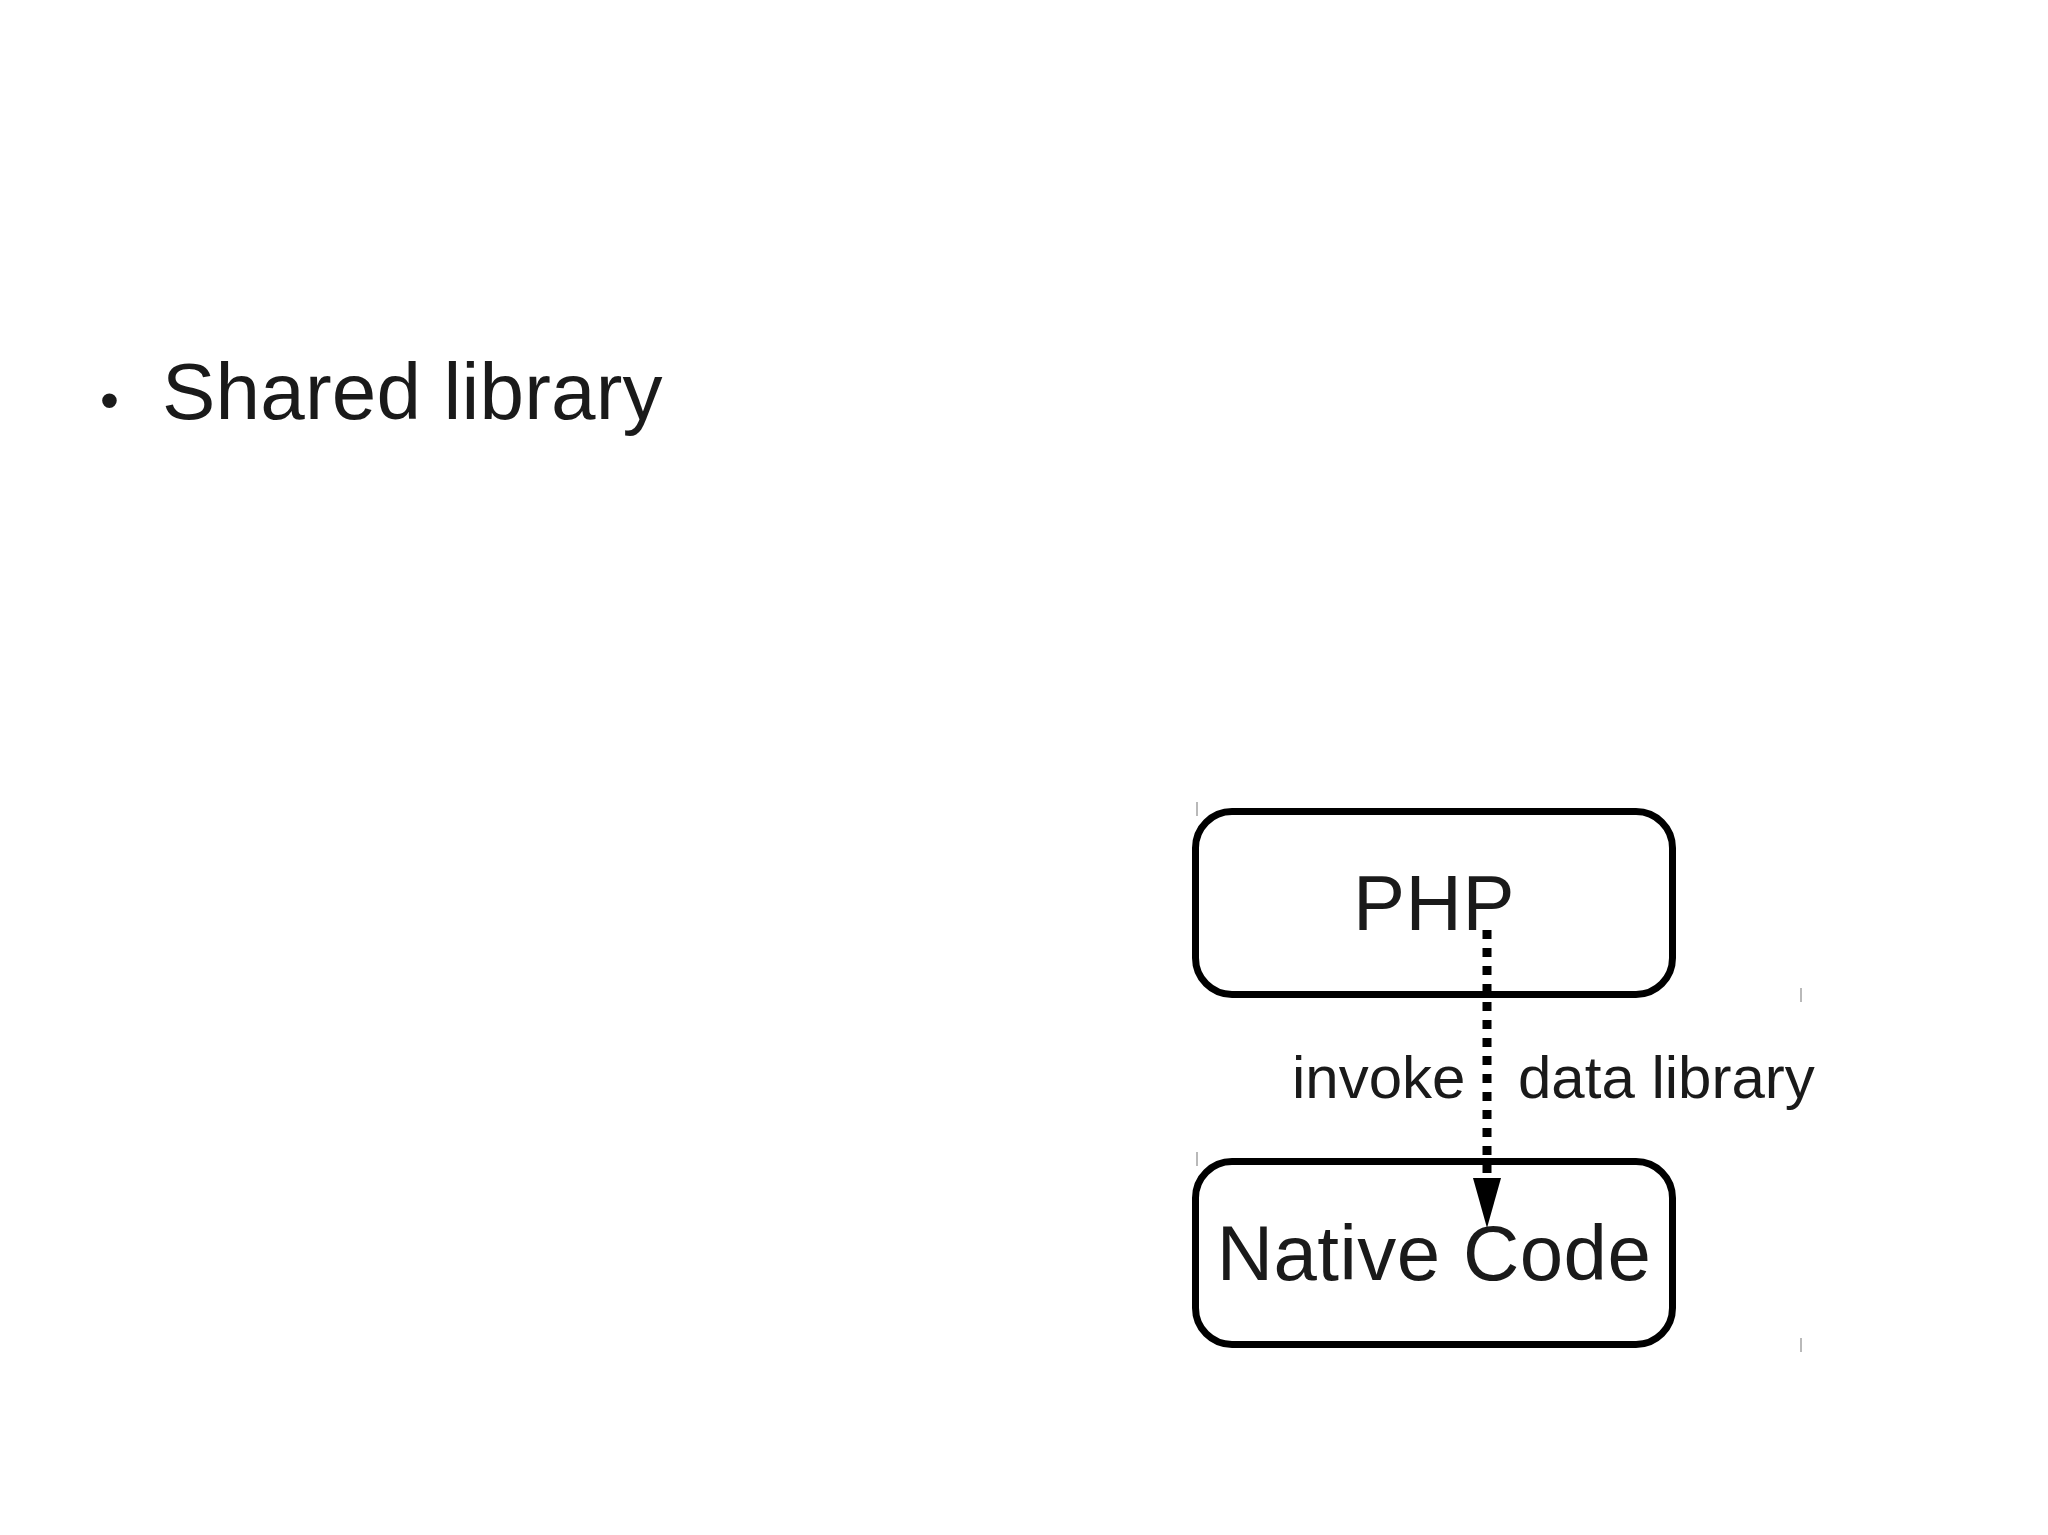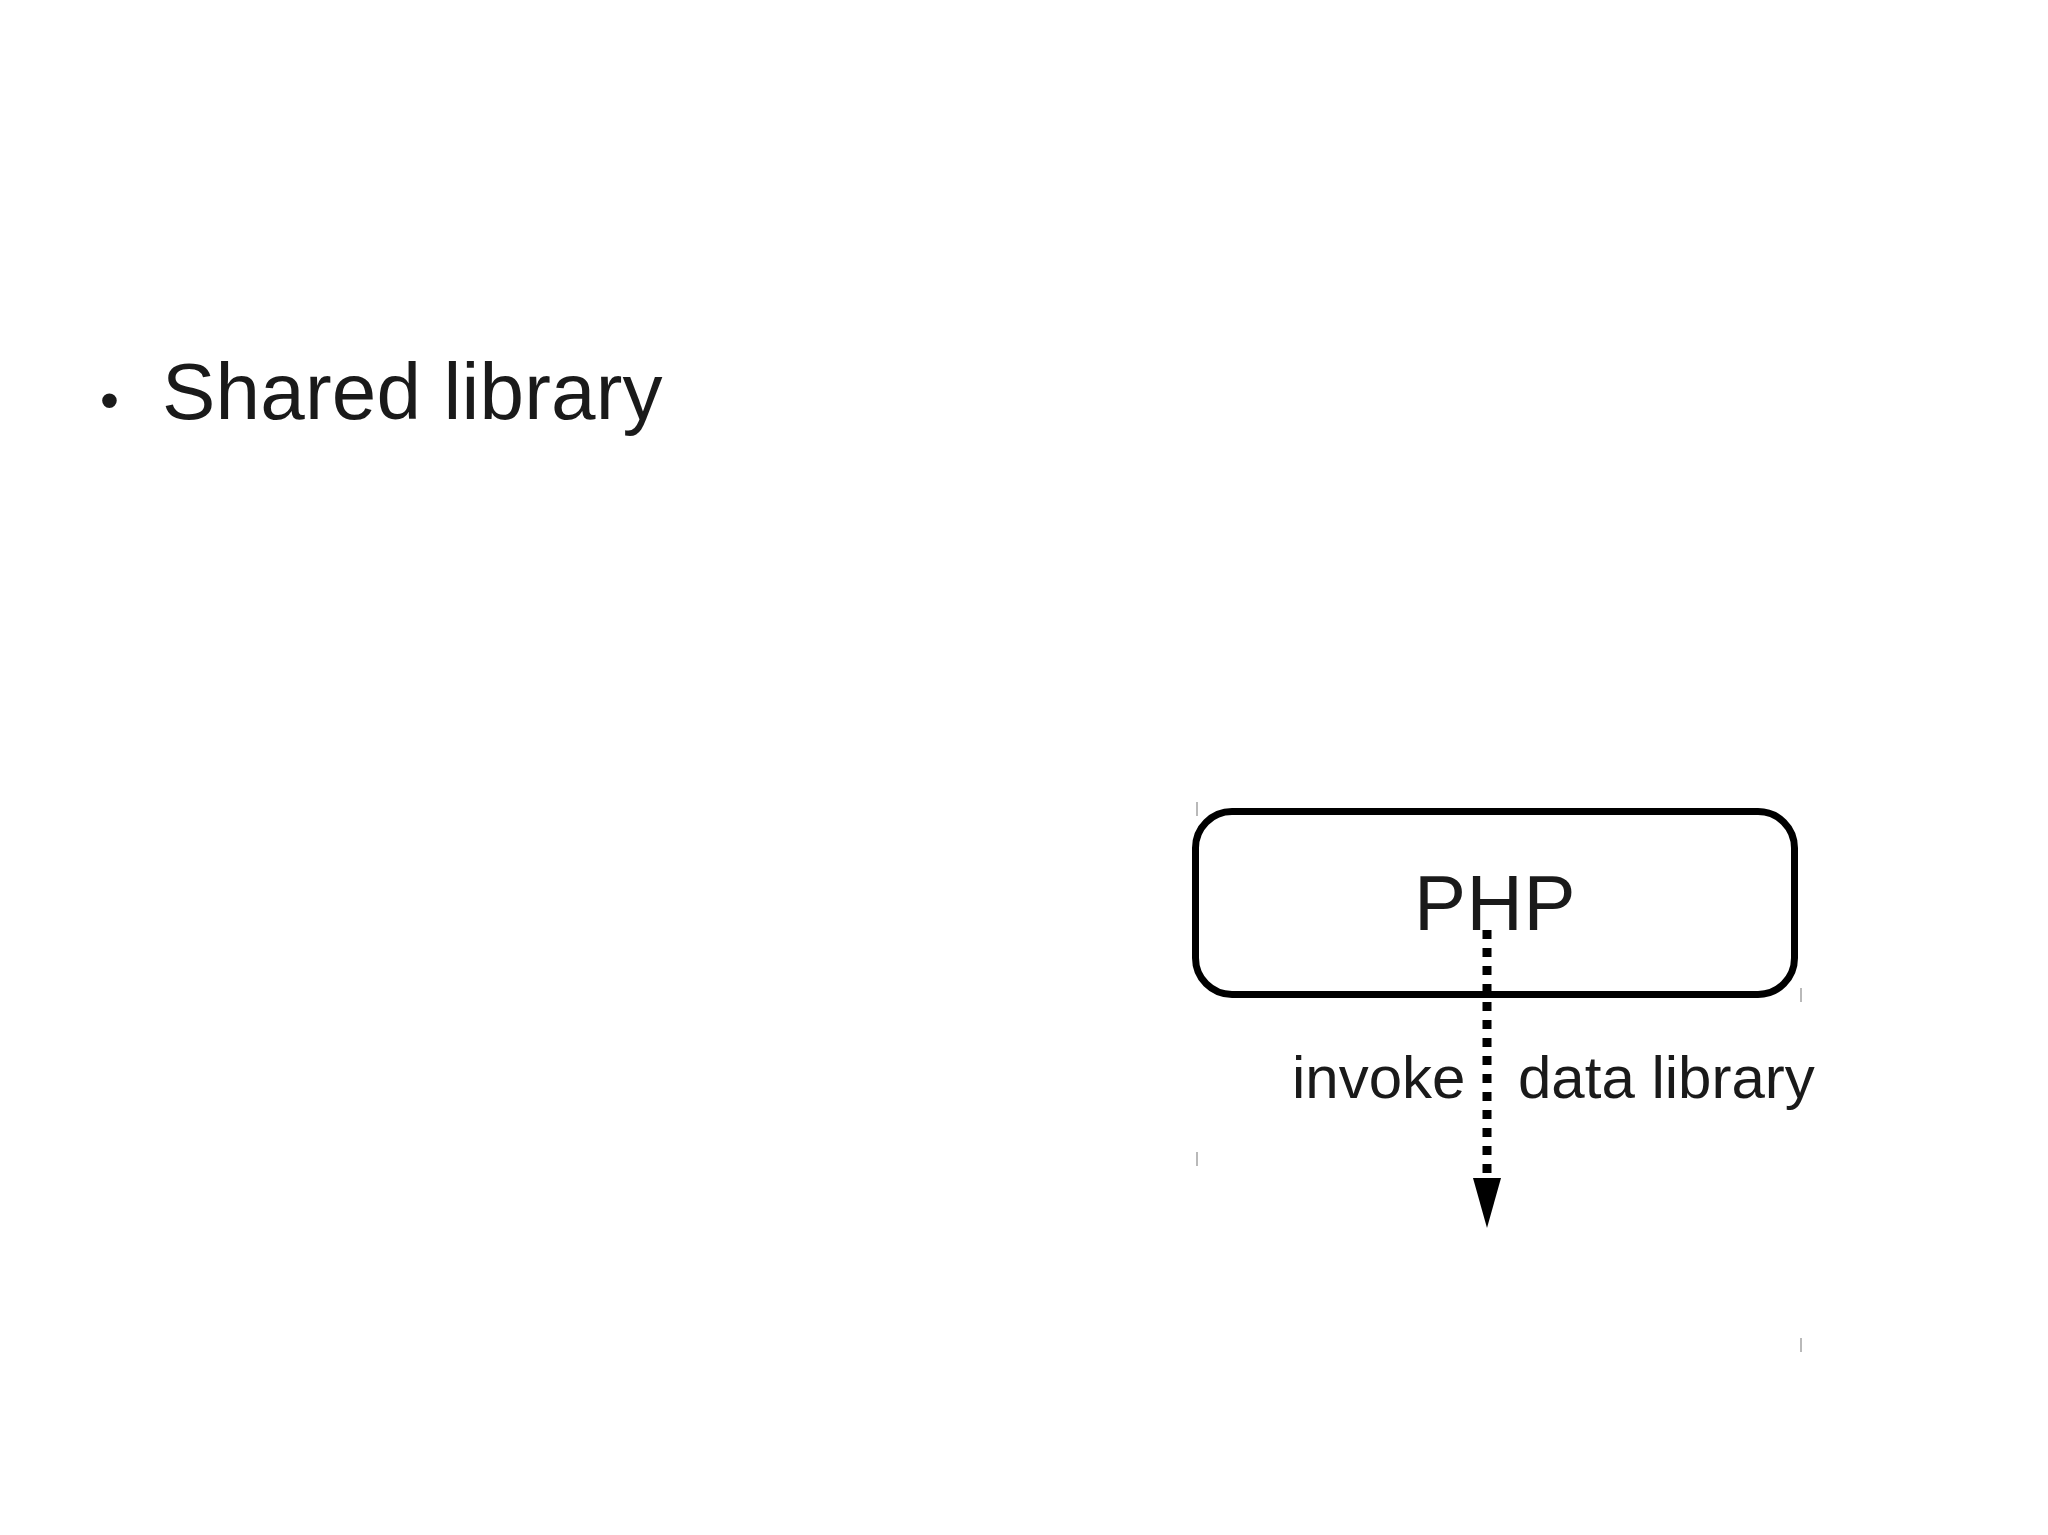--- a/index.html
+++ b/index.html
@@ -55,21 +55,21 @@
     position: absolute;
     left: 1180px;
     top: 790px;
     width: 640px;
     height: 580px;
   }
 
   .node-box {
     position: absolute;
     left: 12px;
-    width: 606px;
+    width: 484px;
     height: 190px;
     box-sizing: border-box;
     border: 7px solid #000000;
     border-radius: 40px;
     background: #ffffff;
     display: flex;
     align-items: center;
     justify-content: center;
   }
   .node-box.php-box   { top: 18px; }
@@ -131,20 +131,23 @@
       <span class="bullet-text">Shared library</span>
     </li>
   </ul>
 
   <div class="diagram">
 
     <div class="node-box php-box">
       <span class="node-label">PHP</span>
     </div>
 
+    <div class="node-box native-box">
+      <span class="node-label">Native Code</span>
+    </div>
 
     <svg class="connector-svg" viewBox="0 0 640 580">
       <line x1="307" y1="140" x2="307" y2="392" stroke="#000000" stroke-width="9" stroke-dasharray="9 9" stroke-linecap="butt"></line>
       <polygon points="293,388 321,388 307,438" fill="#000000"></polygon>
     </svg>
 
     <div class="edge-label invoke-label">invoke</div>
     <div class="edge-label data-exchange-label">data library</div>
 
     <div class="handle-tick" style="left:16px;  top:12px;"></div>

